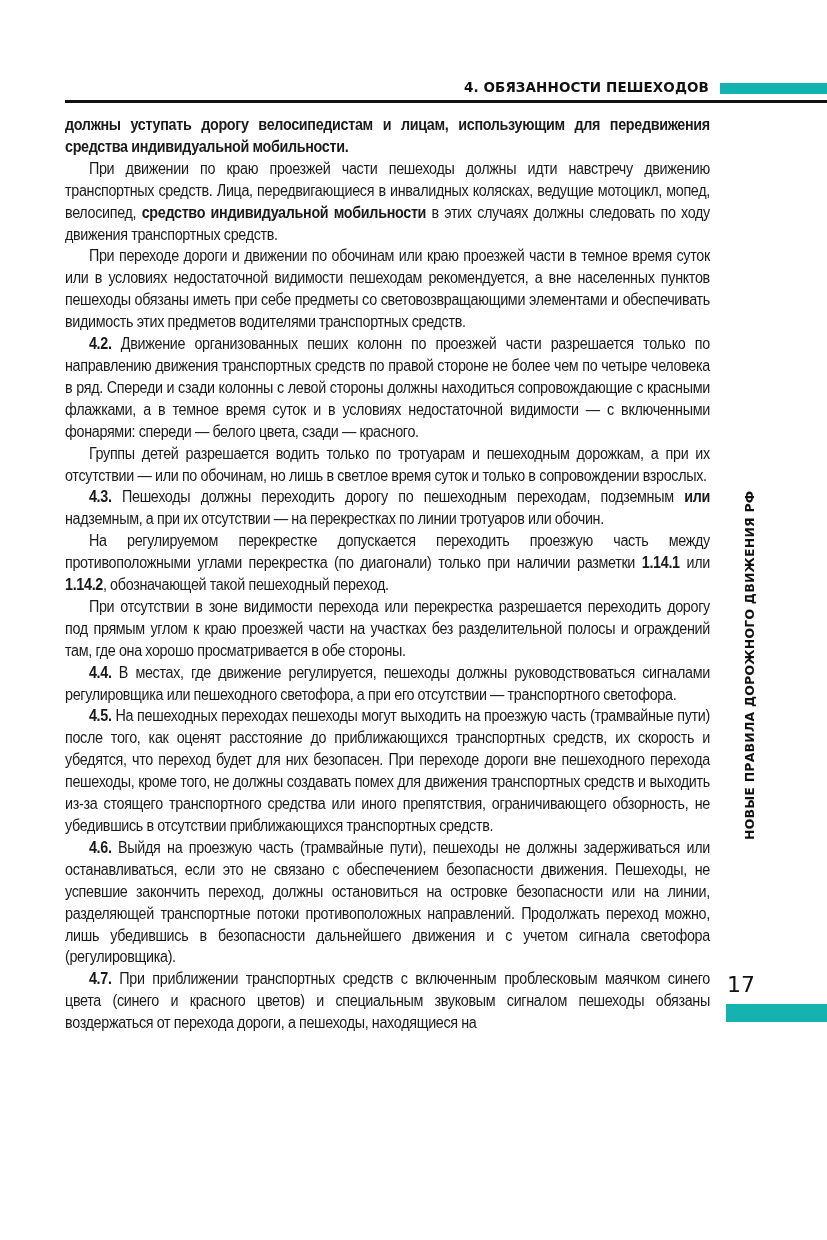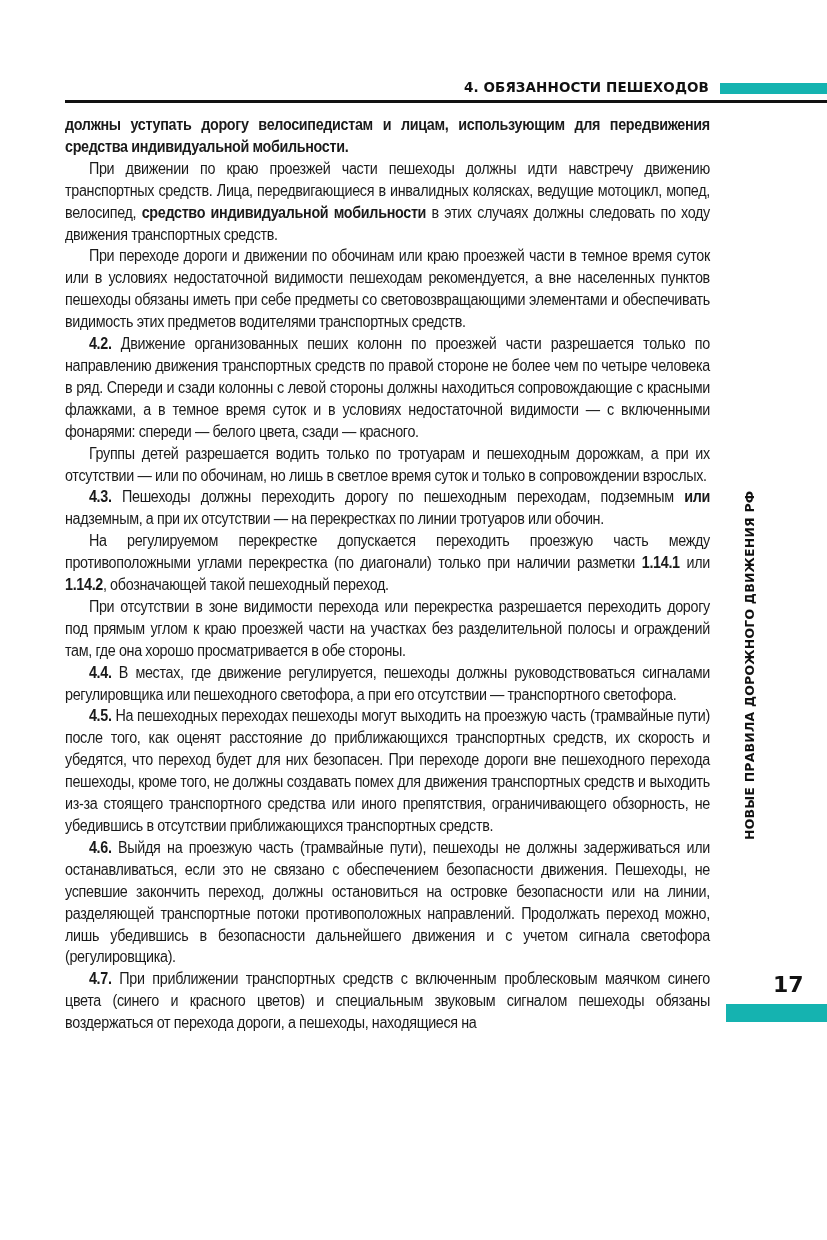--- a/index.html
+++ b/index.html
@@ -29,21 +29,21 @@
   .text-block p.indent { text-indent: 26px; }
   .b { font-weight: bold; }
   .side-title {
     position: absolute; left: 742px; top: 840px;
     transform: rotate(-90deg); transform-origin: left top;
     font-family: "DejaVu Sans", sans-serif; font-weight: bold; font-size: 12.5px;
     white-space: nowrap; color: #111; letter-spacing: 0.2px;
   }
   .page-number {
     position: absolute; left: 727px; top: 972px;
-    font-family: "DejaVu Sans", sans-serif; font-weight: bold; font-size: 22px; color: #111; margin-left: 46px;
+    font-family: "DejaVu Sans", sans-serif; font-weight: normal; font-size: 22px; color: #111;
   }
   .page-bar {
     position: absolute; left: 726px; top: 1004px; width: 101px; height: 18px; background: #15b3b0;
   }
 </style>
 </head>
 <body>
 
 <div class="running-head">4. ОБЯЗАННОСТИ ПЕШЕХОДОВ</div>
 <div class="head-bar"></div>

